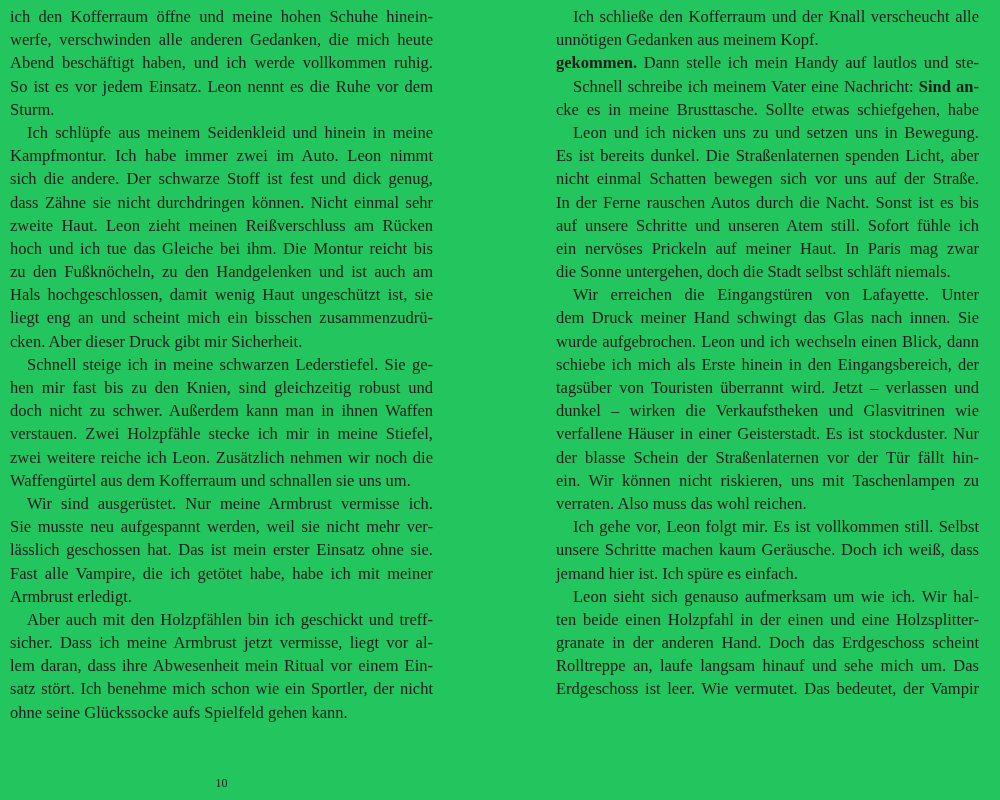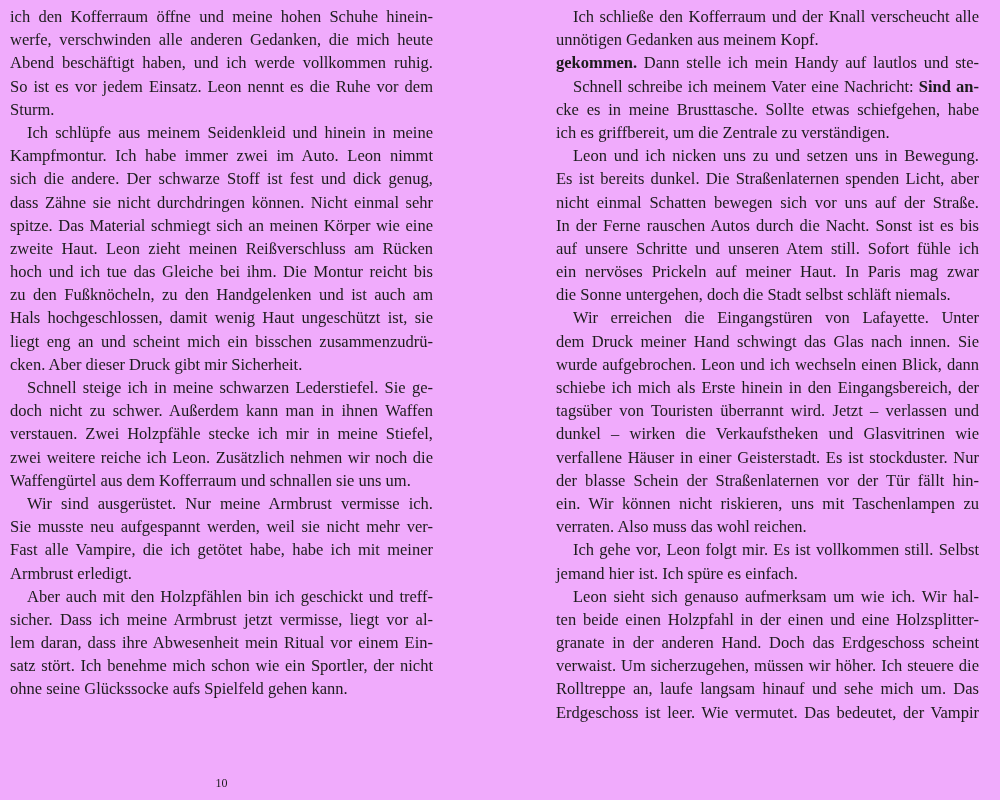--- a/index.html
+++ b/index.html
@@ -1,20 +1,20 @@
 <!DOCTYPE html>
 <html lang="de"><head>
 <meta charset="utf-8">
 <style>
   html, body { margin: 0; padding: 0; background: #ffffff; }
   .book {
     position: relative;
     width: 1000px;
     height: 800px;
-    background: #f0abfc;
+    background: #22c55e;
     font-family: "Liberation Serif", "DejaVu Serif", serif;
     color: #1c1c1c;
     overflow: hidden;
   }
   .page-text { position: absolute; top: 5px; }
   .page-text.left  { left: 10px;  width: 423px; }
   .page-text.right { left: 556px; width: 423px; }
   .line {
     font-size: 16.5px;
     line-height: 23.2px;
@@ -47,69 +47,69 @@
   <div class="page-text left">
       <div class="line just">ich den Kofferraum öffne und meine hohen Schuhe hinein-</div>
       <div class="line just">werfe, verschwinden alle anderen Gedanken, die mich heute</div>
       <div class="line just">Abend beschäftigt haben, und ich werde vollkommen ruhig.</div>
       <div class="line just">So ist es vor jedem Einsatz. Leon nennt es die Ruhe vor dem</div>
       <div class="line">Sturm.</div>
       <div class="line just indent">Ich schlüpfe aus meinem Seidenkleid und hinein in meine</div>
       <div class="line just">Kampfmontur. Ich habe immer zwei im Auto. Leon nimmt</div>
       <div class="line just">sich die andere. Der schwarze Stoff ist fest und dick genug,</div>
       <div class="line just">dass Zähne sie nicht durchdringen können. Nicht einmal sehr</div>
-      <div class="line just">spitze. Das Material schmiegt sich an meinen Körper wie eine</div>
       <div class="line just">zweite Haut. Leon zieht meinen Reißverschluss am Rücken</div>
       <div class="line just">hoch und ich tue das Gleiche bei ihm. Die Montur reicht bis</div>
       <div class="line just">zu den Fußknöcheln, zu den Handgelenken und ist auch am</div>
       <div class="line just">Hals hochgeschlossen, damit wenig Haut ungeschützt ist, sie</div>
       <div class="line just">liegt eng an und scheint mich ein bisschen zusammenzudrü-</div>
       <div class="line">cken. Aber dieser Druck gibt mir Sicherheit.</div>
       <div class="line just indent">Schnell steige ich in meine schwarzen Lederstiefel. Sie ge-</div>
+      <div class="line just">hen mir fast bis zu den Knien, sind gleichzeitig robust und</div>
       <div class="line just">doch nicht zu schwer. Außerdem kann man in ihnen Waffen</div>
       <div class="line just">verstauen. Zwei Holzpfähle stecke ich mir in meine Stiefel,</div>
       <div class="line just">zwei weitere reiche ich Leon. Zusätzlich nehmen wir noch die</div>
       <div class="line">Waffengürtel aus dem Kofferraum und schnallen sie uns um.</div>
       <div class="line just indent">Wir sind ausgerüstet. Nur meine Armbrust vermisse ich.</div>
       <div class="line just">Sie musste neu aufgespannt werden, weil sie nicht mehr ver-</div>
+      <div class="line just">lässlich geschossen hat. Das ist mein erster Einsatz ohne sie.</div>
       <div class="line just">Fast alle Vampire, die ich getötet habe, habe ich mit meiner</div>
       <div class="line">Armbrust erledigt.</div>
       <div class="line just indent">Aber auch mit den Holzpfählen bin ich geschickt und treff-</div>
       <div class="line just">sicher. Dass ich meine Armbrust jetzt vermisse, liegt vor al-</div>
       <div class="line just">lem daran, dass ihre Abwesenheit mein Ritual vor einem Ein-</div>
       <div class="line just">satz stört. Ich benehme mich schon wie ein Sportler, der nicht</div>
       <div class="line">ohne seine Glückssocke aufs Spielfeld gehen kann.</div>
     </div>
   <div class="page-text right">
       <div class="line just indent">Ich schließe den Kofferraum und der Knall verscheucht alle</div>
       <div class="line">unnötigen Gedanken aus meinem Kopf.</div>
       <div class="line just"><span class="bold">gekommen.</span><span> Dann stelle ich mein Handy auf lautlos und ste-</span></div>
       <div class="line just indent"><span>Schnell schreibe ich meinem Vater eine Nachricht: </span><span class="bold">Sind an-</span></div>
       <div class="line just">cke es in meine Brusttasche. Sollte etwas schiefgehen, habe</div>
-      <div class="line">ich es griffbereit, um die Zentrale zu verständigen.</div>
       <div class="line just indent">Leon und ich nicken uns zu und setzen uns in Bewegung.</div>
       <div class="line just">Es ist bereits dunkel. Die Straßenlaternen spenden Licht, aber</div>
       <div class="line just">nicht einmal Schatten bewegen sich vor uns auf der Straße.</div>
       <div class="line just">In der Ferne rauschen Autos durch die Nacht. Sonst ist es bis</div>
       <div class="line just">auf unsere Schritte und unseren Atem still. Sofort fühle ich</div>
       <div class="line just">ein nervöses Prickeln auf meiner Haut. In Paris mag zwar</div>
       <div class="line">die Sonne untergehen, doch die Stadt selbst schläft niemals.</div>
       <div class="line just indent">Wir erreichen die Eingangstüren von Lafayette. Unter</div>
       <div class="line just">dem Druck meiner Hand schwingt das Glas nach innen. Sie</div>
       <div class="line just">wurde aufgebrochen. Leon und ich wechseln einen Blick, dann</div>
       <div class="line just">schiebe ich mich als Erste hinein in den Eingangsbereich, der</div>
       <div class="line just">tagsüber von Touristen überrannt wird. Jetzt – verlassen und</div>
       <div class="line just">dunkel – wirken die Verkaufstheken und Glasvitrinen wie</div>
       <div class="line just">verfallene Häuser in einer Geisterstadt. Es ist stockduster. Nur</div>
       <div class="line just">der blasse Schein der Straßenlaternen vor der Tür fällt hin-</div>
       <div class="line just">ein. Wir können nicht riskieren, uns mit Taschenlampen zu</div>
       <div class="line">verraten. Also muss das wohl reichen.</div>
       <div class="line just indent">Ich gehe vor, Leon folgt mir. Es ist vollkommen still. Selbst</div>
+      <div class="line just">unsere Schritte machen kaum Geräusche. Doch ich weiß, dass</div>
       <div class="line">jemand hier ist. Ich spüre es einfach.</div>
       <div class="line just indent">Leon sieht sich genauso aufmerksam um wie ich. Wir hal-</div>
       <div class="line just">ten beide einen Holzpfahl in der einen und eine Holzsplitter-</div>
       <div class="line just">granate in der anderen Hand. Doch das Erdgeschoss scheint</div>
-      <div class="line just">verwaist. Um sicherzugehen, müssen wir höher. Ich steuere die</div>
       <div class="line just">Rolltreppe an, laufe langsam hinauf und sehe mich um. Das</div>
       <div class="line just">Erdgeschoss ist leer. Wie vermutet. Das bedeutet, der Vampir</div>
     </div>
   <div class="page-number left">10</div>
 </div>
 
 </body></html>

